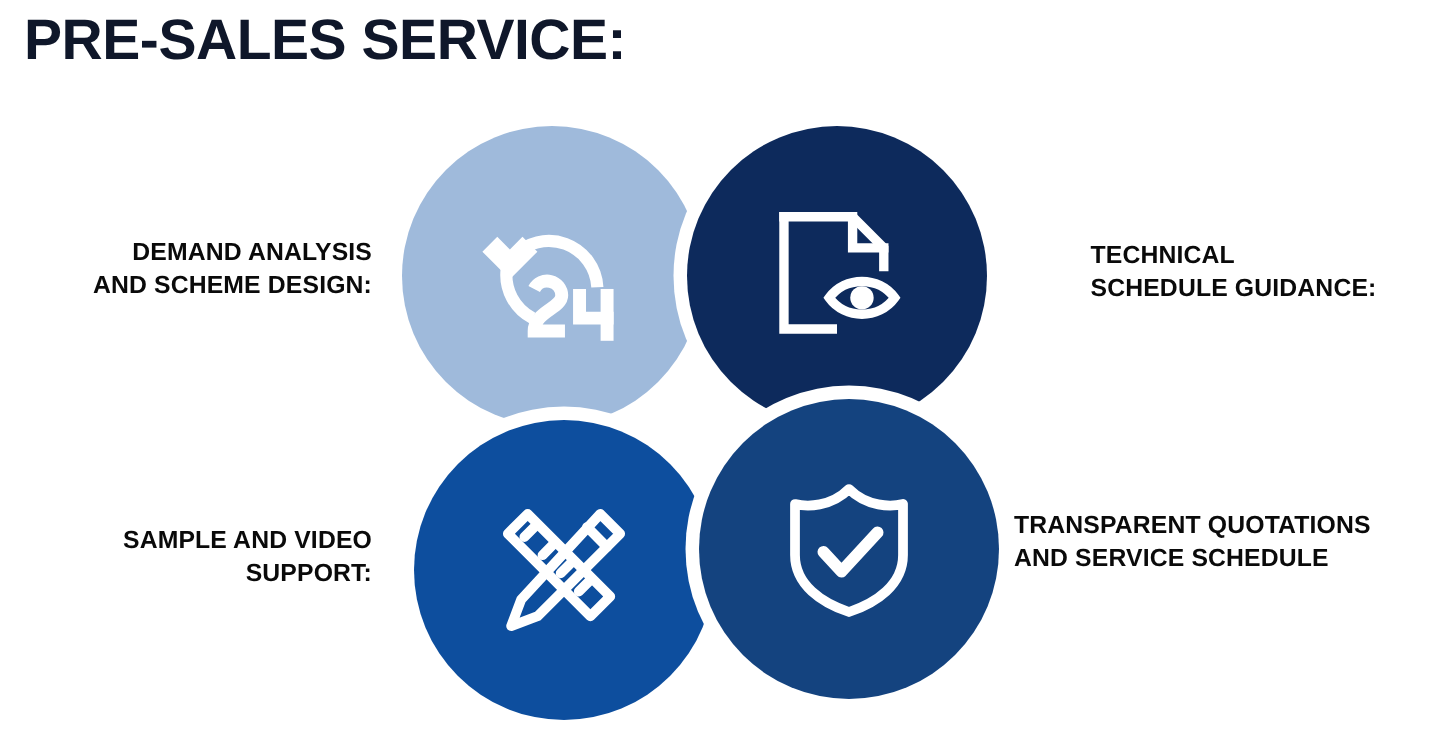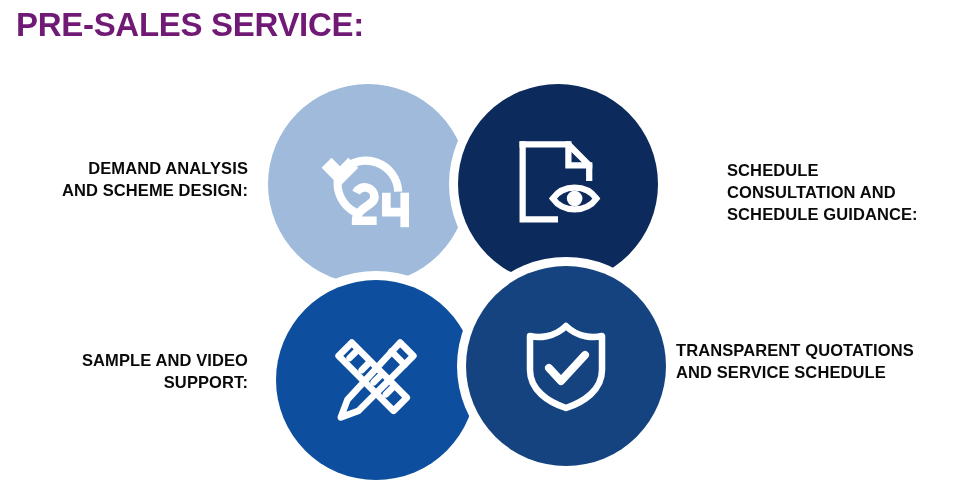--- a/index.html
+++ b/index.html
@@ -15,24 +15,24 @@
     font-family: "Liberation Sans", sans-serif;
     color: #111111;
     -webkit-font-smoothing: antialiased;
   }
 
   
   #page-title {
     position: absolute;
     left: 16px;
     top: 6px;
-    font-size: 33px;
+    font-size: 38px;
     font-weight: 700;
     letter-spacing: -0.3px;
-    color: #701a75;
+    color: #0f172a;
     white-space: nowrap;
   }
 
   
   #circle-cluster {
     position: absolute;
     left: 268px;
     top: 84px;
     width: 398px;
     height: 400px;
@@ -165,22 +165,21 @@
   </div>
 
 </div>
 
 <div class="label left" id="label-demand">
   <div>DEMAND ANALYSIS</div>
   <div>AND SCHEME DESIGN:</div>
 </div>
 
 <div class="label right" id="label-technical">
-  <div>SCHEDULE</div>
-  <div>CONSULTATION AND</div>
+  <div>TECHNICAL</div>
   <div>SCHEDULE GUIDANCE:</div>
 </div>
 
 <div class="label left" id="label-sample">
   <div>SAMPLE AND VIDEO</div>
   <div>SUPPORT:</div>
 </div>
 
 <div class="label right" id="label-transparent">
   <div>TRANSPARENT QUOTATIONS</div>

